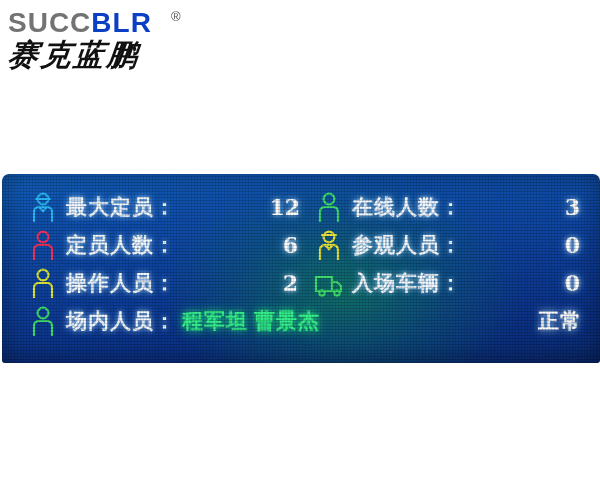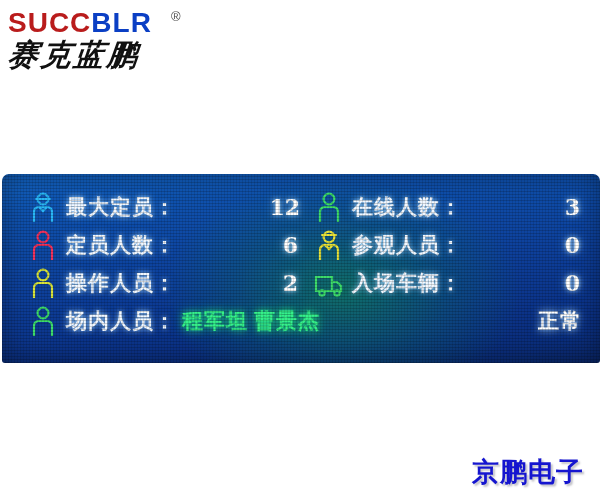--- a/index.html
+++ b/index.html
@@ -24,21 +24,21 @@
   #brand-latin {
     position: absolute;
     left: 0; top: 0;
     font-family: "Liberation Sans", sans-serif;
     font-weight: bold;
     font-size: 28px;
     letter-spacing: 1px;
     white-space: nowrap;
     line-height: 30px;
   }
-  .brand-red { color: #b91c1c; margin-top: 14px; }
+  .brand-red { color: #737373; margin-top: 14px; }
   .brand-blue { color: #0b3fc4; text-align: center; }
   #brand-reg {
     position: absolute;
     left: 163px; top: 2px;
     font-size: 13px;
     color: #4a4a4a;
     line-height: 13px;
   }
   #brand-cn {
     position: absolute;
@@ -314,15 +314,14 @@
 
       <div class="led-status">正常</div>
 
     </div>
 
     <div id="led-scan"></div>
     <div id="led-scan-v"></div>
     <div id="led-vignette"></div>
   </div>
 
-  <div id="footer-brand">京鹏电子</div>
 
 </div>
 
 </body></html>

